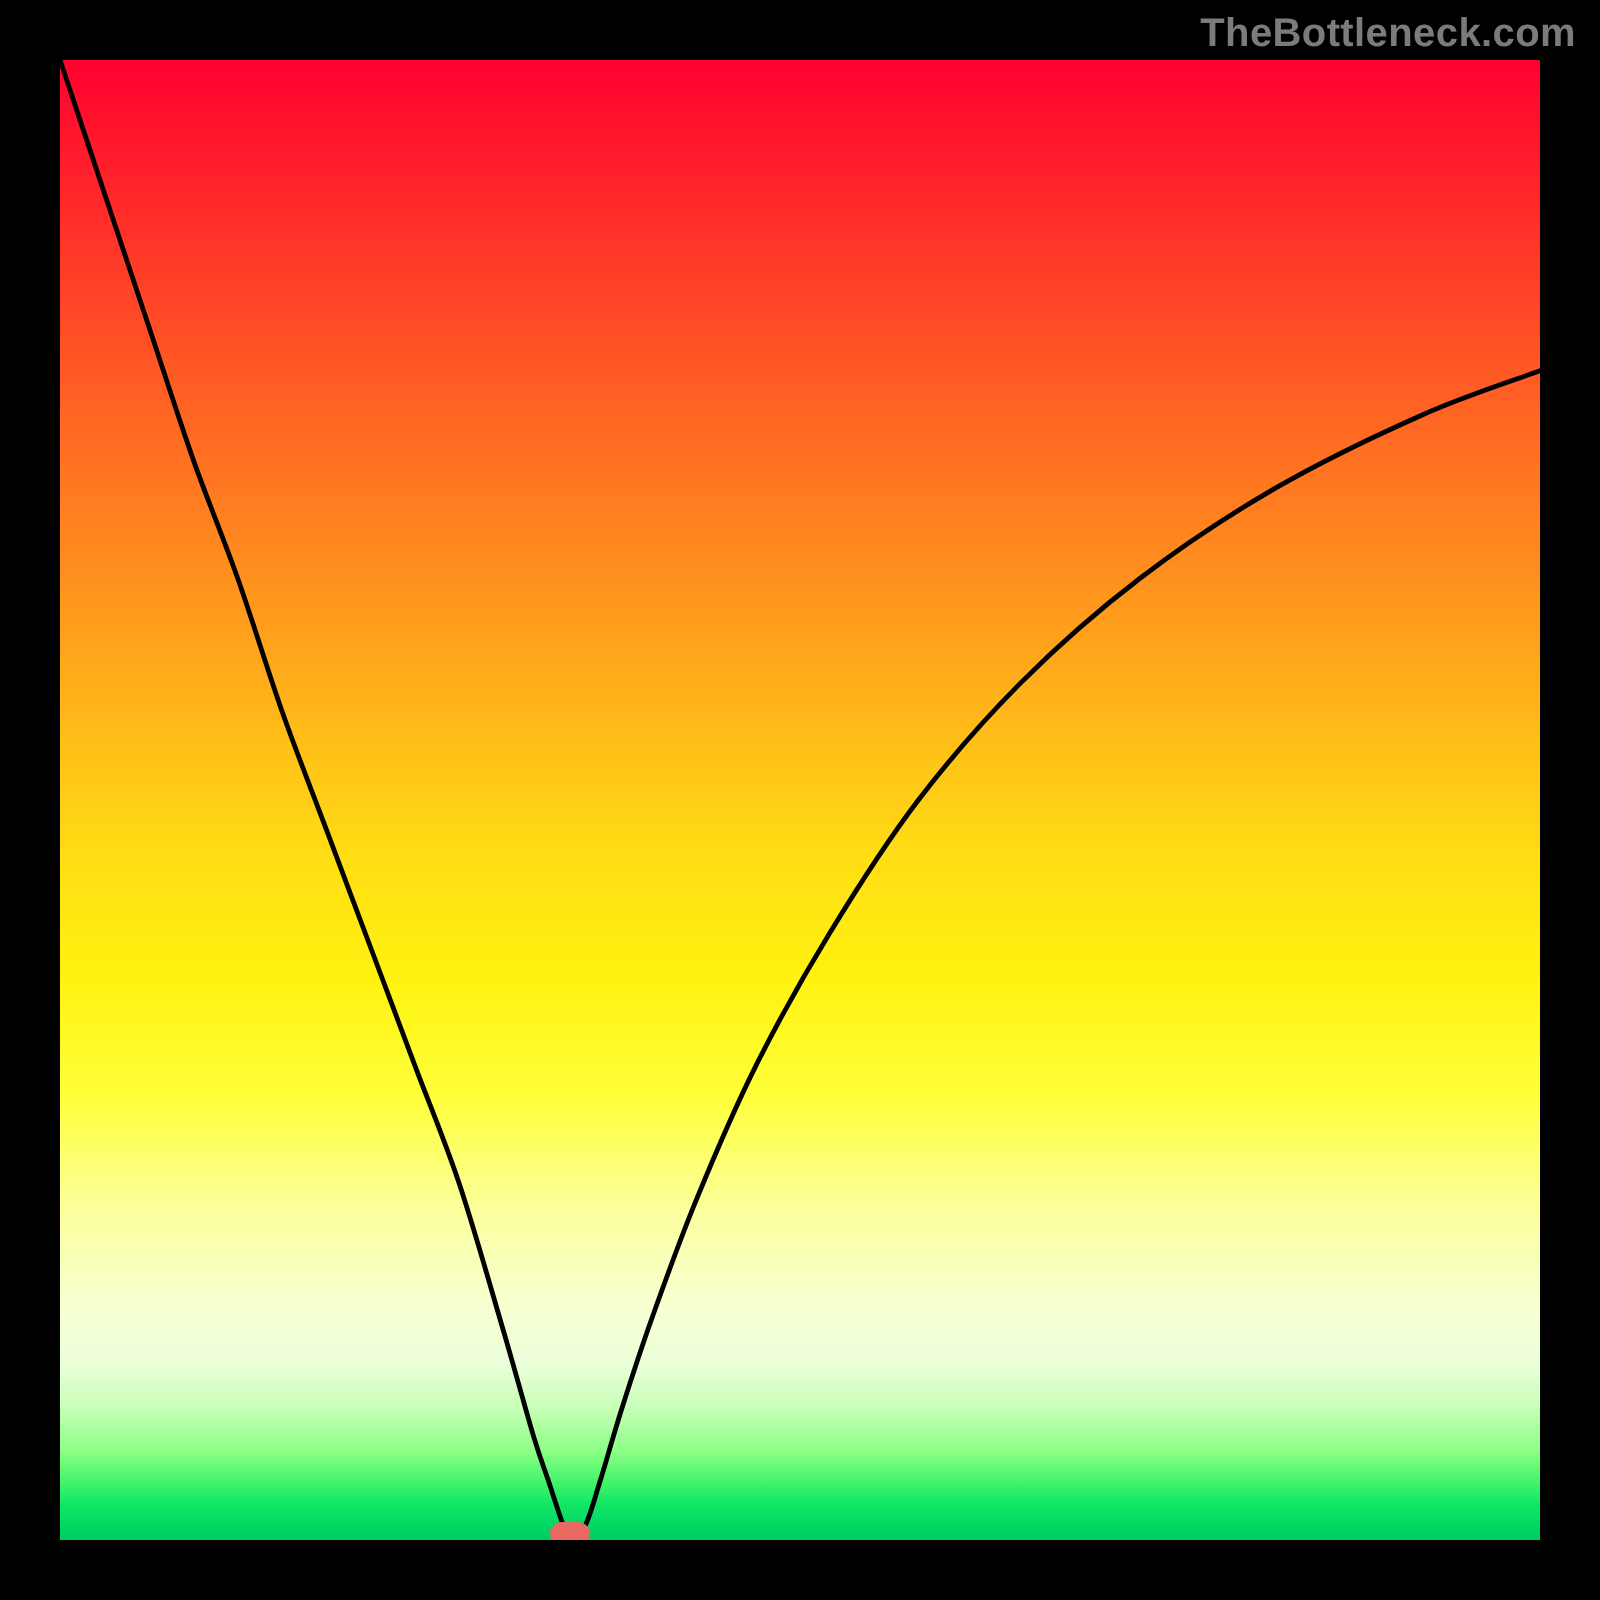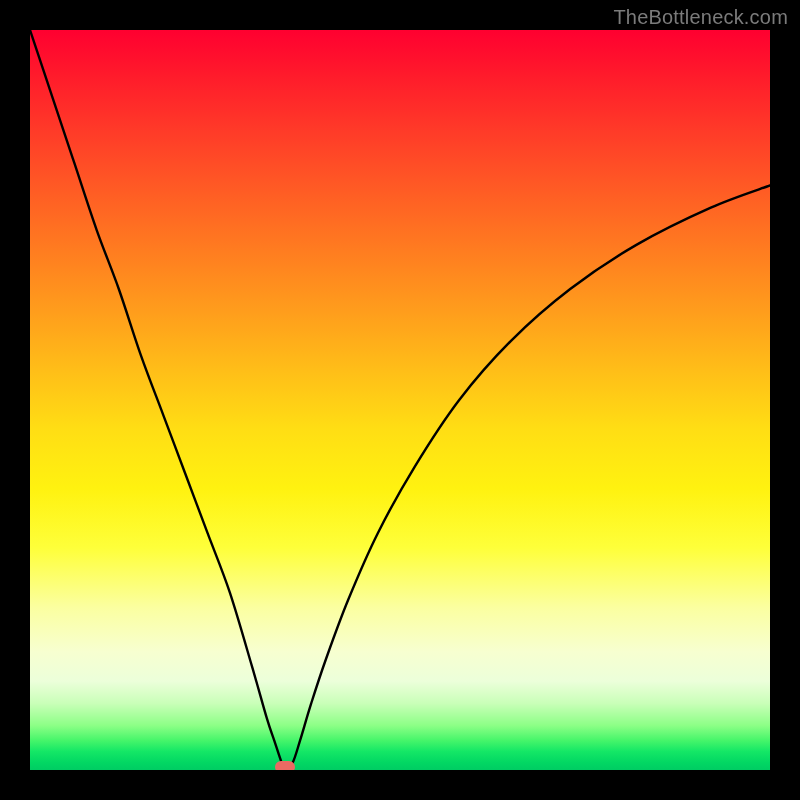--- a/index.html
+++ b/index.html
@@ -57,21 +57,21 @@
     inset: 0;
     width: 740px;
     height: 740px;
   }
   .watermark {
     position: absolute;
     top: 6px;
     right: 12px;
     color: #7b7b7b;
     font-size: 20px;
-    font-weight: 400;
+    font-weight: 700;
     letter-spacing: 0.2px;
     user-select: none;
   }
   .marker {
     position: absolute;
     width: 20px;
     height: 12px;
     border-radius: 6px;
     background: #ea6a63;
     transform: translate(-50%, -50%);

